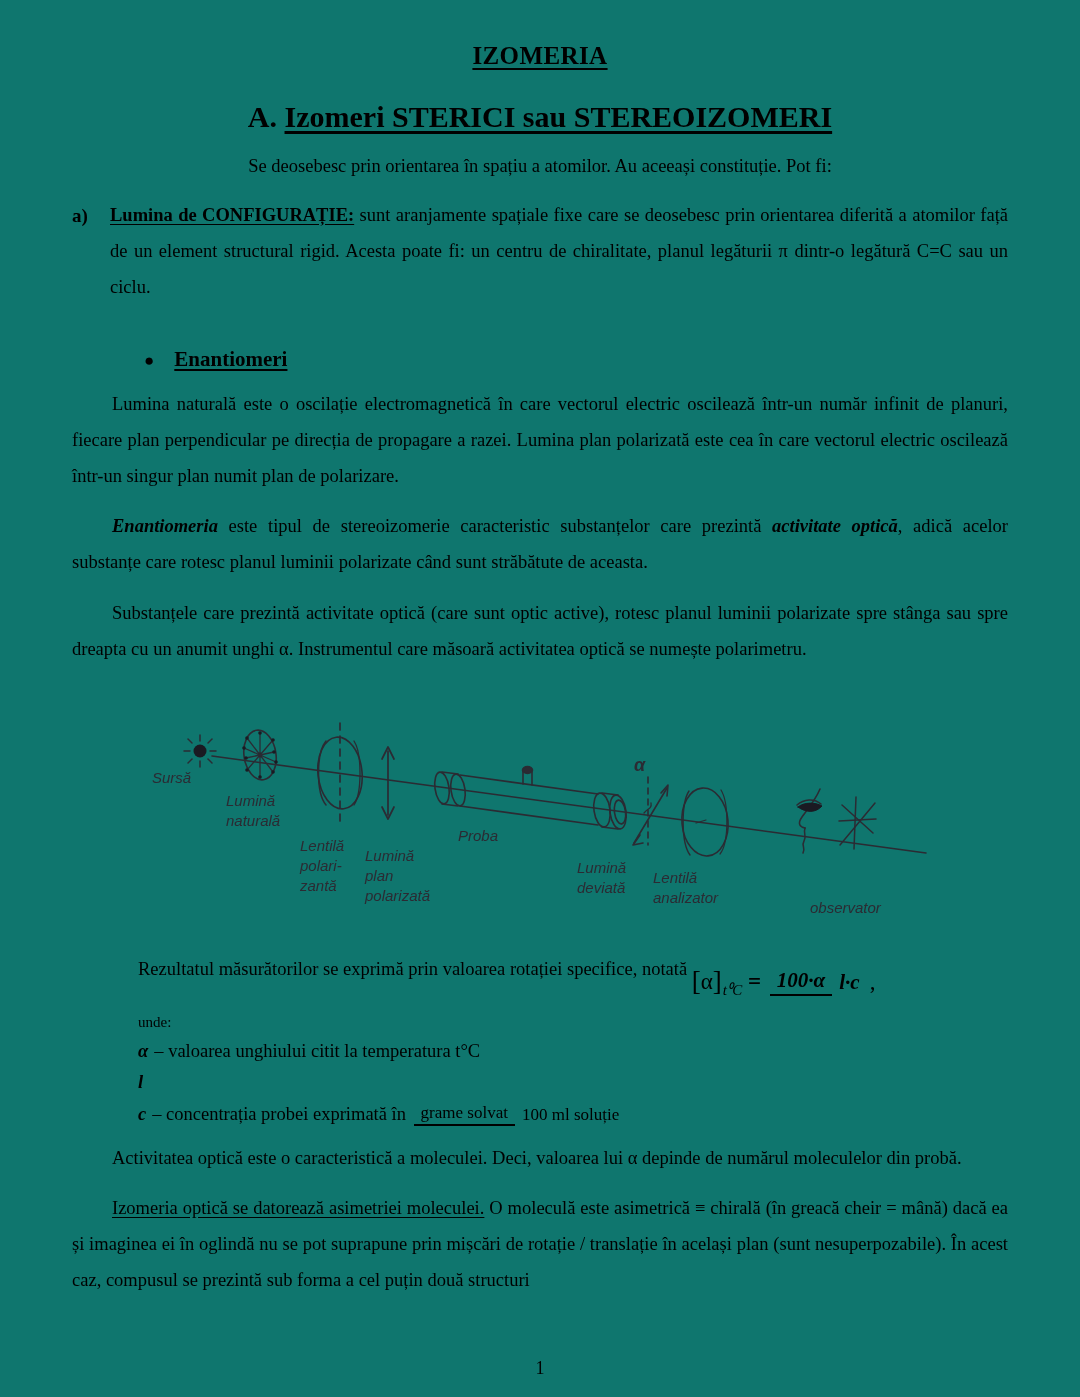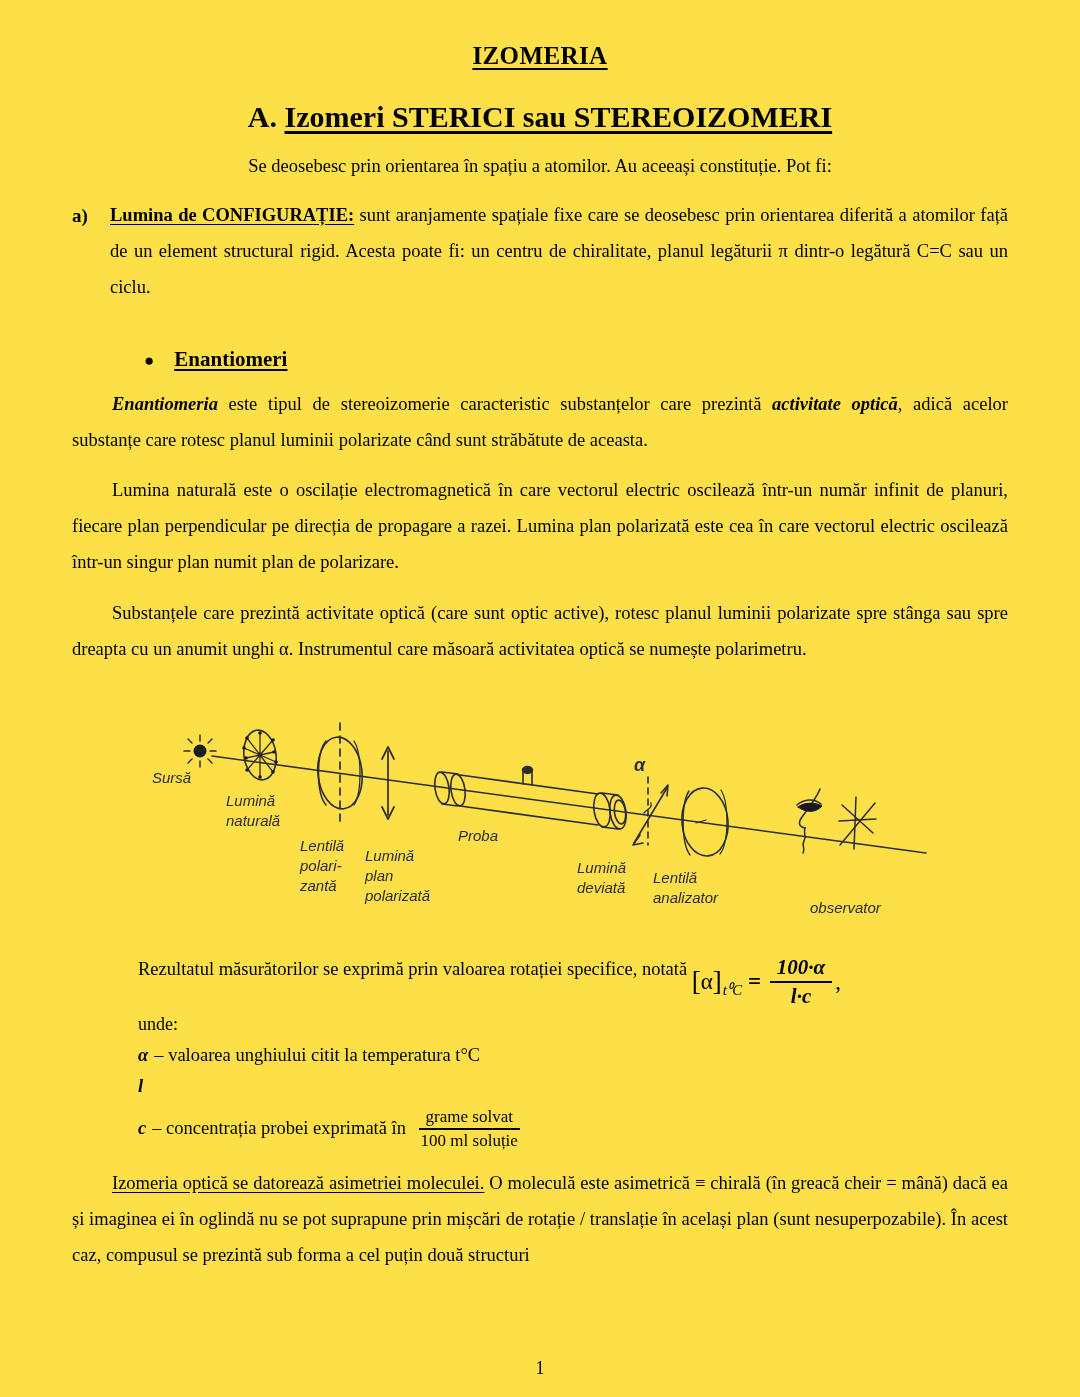--- a/index.html
+++ b/index.html
@@ -8,21 +8,21 @@
     background: #ffffff;
   }
   body {
     font-family: "Liberation Serif", "DejaVu Serif", serif;
     color: #000000;
   }
   .page {
     position: relative;
     width: 1080px;
     height: 1397px;
-    background: #fde047;
+    background: #0f766e;
     box-sizing: border-box;
     padding: 30px 72px 0 72px;
     overflow: hidden;
   }
   .doc-title {
     text-align: center;
     font-size: 25px;
     font-weight: bold;
     letter-spacing: 0.4px;
     margin: 12px 0 0 0;
@@ -98,21 +98,20 @@
     padding-left: 66px;
     font-size: 18.5px;
   }
   .frow {
     display: flex;
     flex-wrap: wrap;
     line-height: 1.55;
   }
   .frac {
     display: inline-flex;
-    flex-direction: column;
     align-items: center;
     vertical-align: middle;
     margin: 0 3px;
   }
   .frac .num {
     border-bottom: 2px solid #000;
     padding: 0 7px 1px 7px;
     line-height: 1.18;
   }
   .frac .den {
@@ -139,21 +138,21 @@
     font-weight: bold;
     font-style: italic;
     font-size: 21px;
   }
   .small-frac {
     font-size: 17px;
   }
   .small-frac .num, .small-frac .den {
     font-weight: normal;
   }
-  .unde { font-size: 18px; margin-top: 4px; }
+  .unde { font-size: 15px; margin-top: 4px; }
   .defline {
     font-size: 18.5px;
     margin-top: 10px;
     display: flex;
     align-items: center;
     flex-wrap: wrap;
   }
   .defline .sym { font-weight: bold; font-style: italic; margin-right: 6px; }
 
   .pagenum {
@@ -178,23 +177,23 @@
 
   <div class="list-item">
     <span class="marker">a)</span><span class="u b">Lumina de CONFIGURAȚIE:</span><span> sunt aranjamente spațiale fixe care se deosebesc prin orientarea diferită a atomilor față de un element structural rigid. Acesta poate fi: un centru de chiralitate, planul legăturii π dintr-o legătură C=C sau un ciclu.</span>
   </div>
 
   <div class="bullet-head">
     <span class="bullet-dot">●</span>
     <span class="u">Enantiomeri</span>
   </div>
 
+  <p class="para indent">Lumina naturală este o oscilație electromagnetică în care vectorul electric oscilează într-un număr infinit de planuri, fiecare plan perpendicular pe direcția de propagare a razei. Lumina plan polarizată este cea în care vectorul electric oscilează într-un singur plan numit plan de polarizare.</p>
+
   <p class="para indent"><span class="bi">Enantiomeria</span><span> este tipul de stereoizomerie caracteristic substanțelor care prezintă </span><span class="bi">activitate optică</span><span>, adică acelor substanțe care rotesc planul luminii polarizate când sunt străbătute de aceasta.</span></p>
-
-  <p class="para indent">Lumina naturală este o oscilație electromagnetică în care vectorul electric oscilează într-un număr infinit de planuri, fiecare plan perpendicular pe direcția de propagare a razei. Lumina plan polarizată este cea în care vectorul electric oscilează într-un singur plan numit plan de polarizare.</p>
 
   <p class="para indent">Substanțele care prezintă activitate optică (care sunt optic active), rotesc planul luminii polarizate spre stânga sau spre dreapta cu un anumit unghi α. Instrumentul care măsoară activitatea optică se numește polarimetru.</p>
 
   <div class="figure">
     <svg width="800" height="240" viewBox="0 0 800 240">
       <g stroke="#2b2b33" fill="none" stroke-width="1.6" stroke-linecap="round" stroke-linejoin="round">
 
         <line x1="72" y1="63" x2="786" y2="160"></line>
 
         <circle cx="60" cy="58" r="6.5" fill="#1a1a22" stroke="none"></circle>
@@ -358,17 +357,18 @@
     <div class="defline">
       <span class="sym">c</span>
       <span>– concentrația probei exprimată în</span>&nbsp;
       <span class="frac small-frac">
         <span class="num">grame solvat</span>
         <span class="den">100 ml soluție</span>
       </span>
     </div>
   </div>
 
+  <p class="para indent">Activitatea optică este o caracteristică a moleculei. Deci, valoarea lui α depinde de numărul moleculelor din probă.</p>
 
   <p class="para indent"><span class="u">Izomeria optică se datorează asimetriei moleculei.</span><span> O moleculă este asimetrică ≡ chirală (în greacă cheir = mână) dacă ea și imaginea ei în oglindă nu se pot suprapune prin mișcări de rotație / translație în același plan (sunt nesuperpozabile). În acest caz, compusul se prezintă sub forma a cel puțin două structuri</span></p>
 
   <div class="pagenum">1</div>
 </div>
 
 </body></html>

